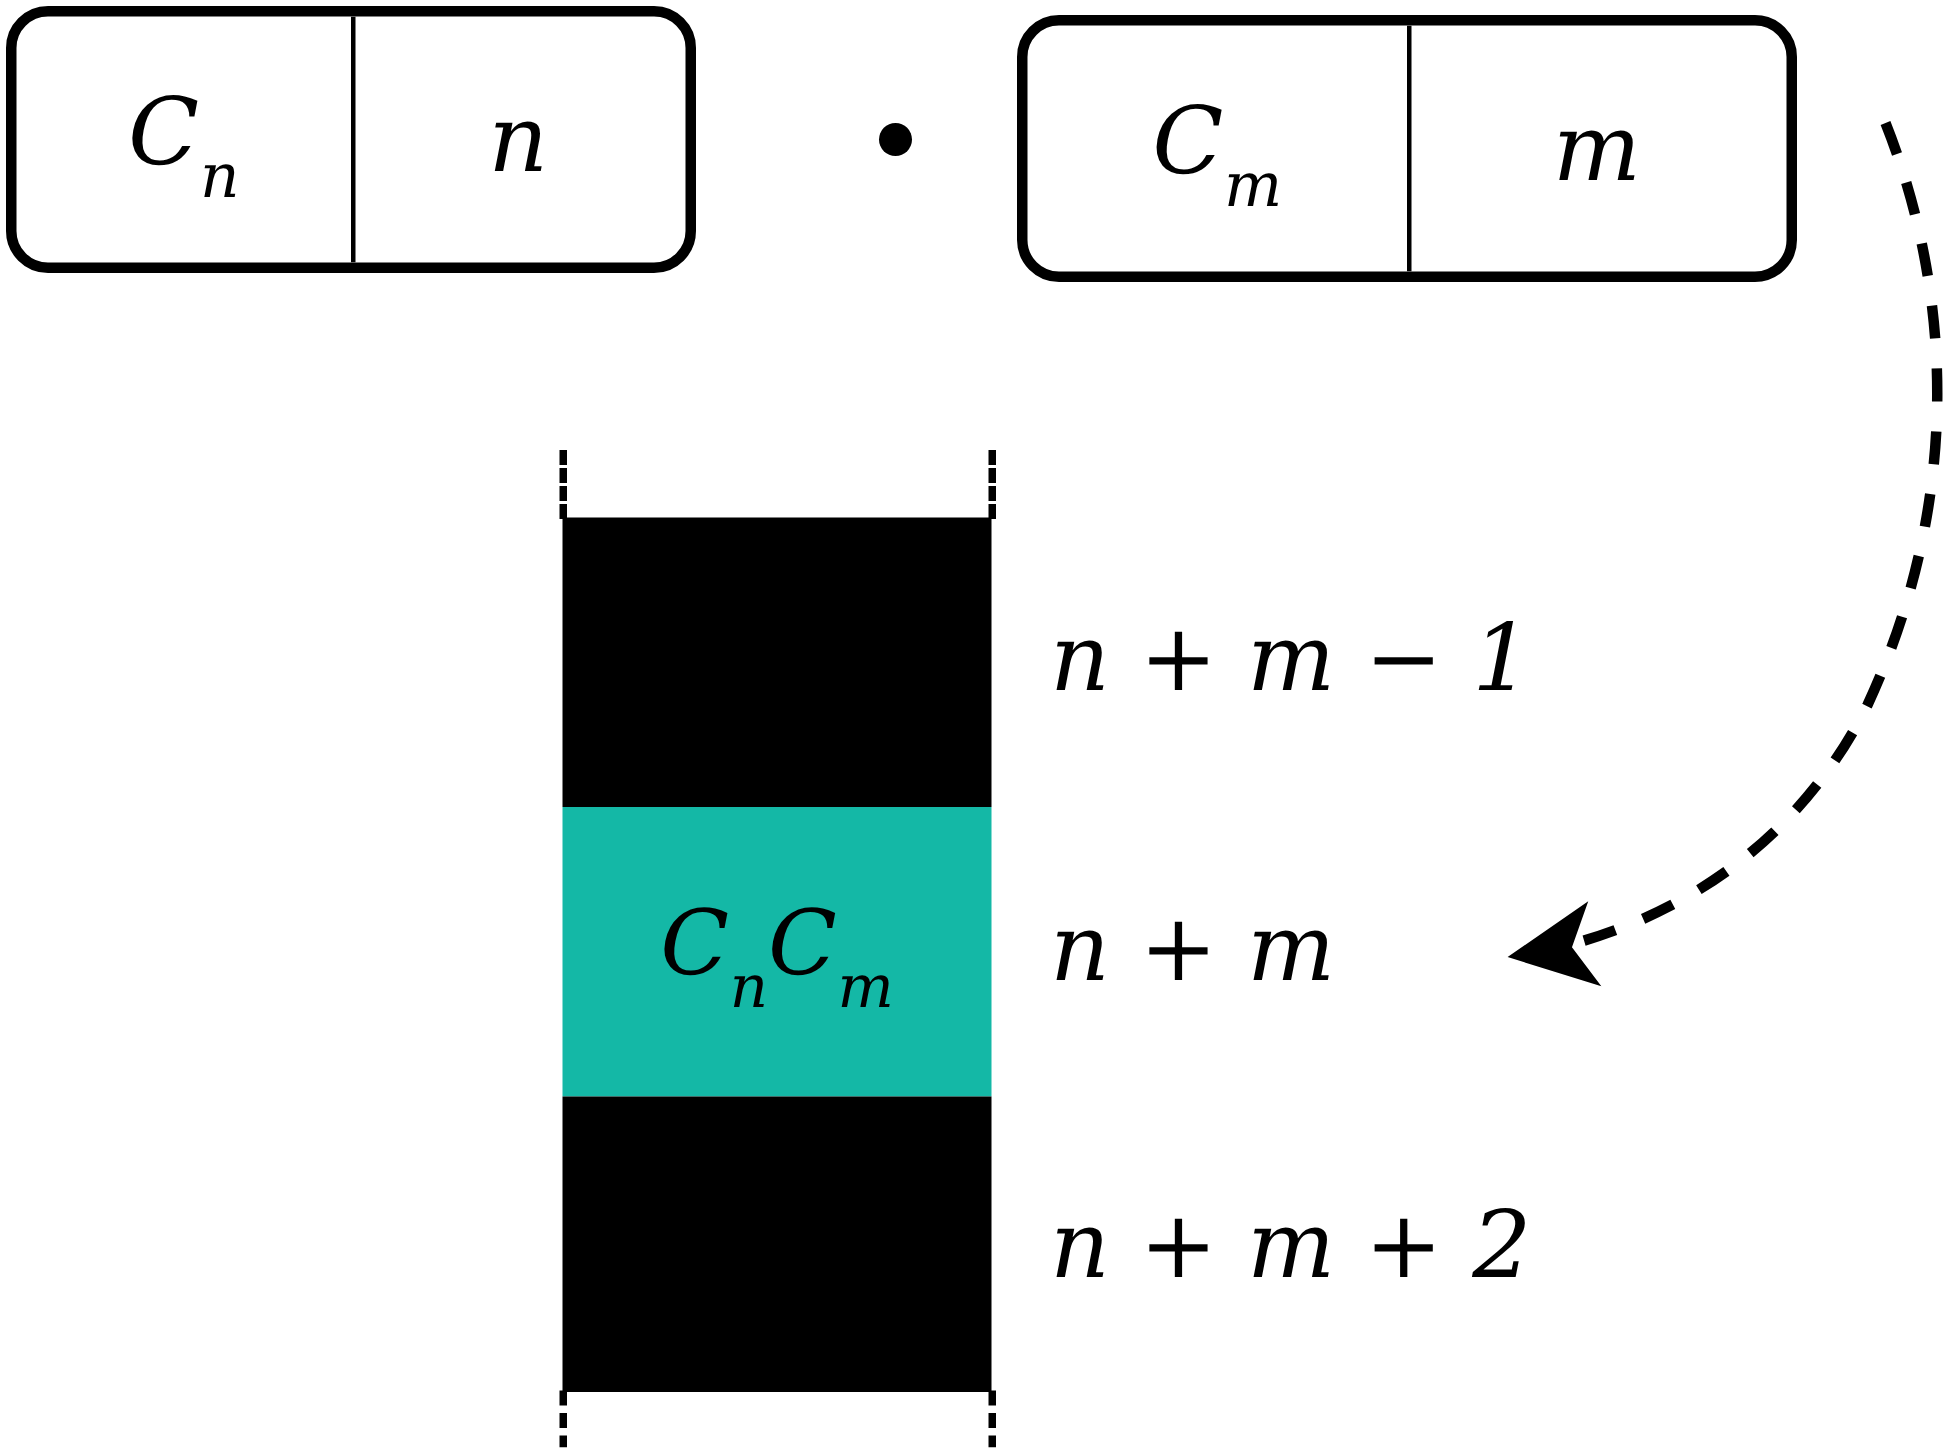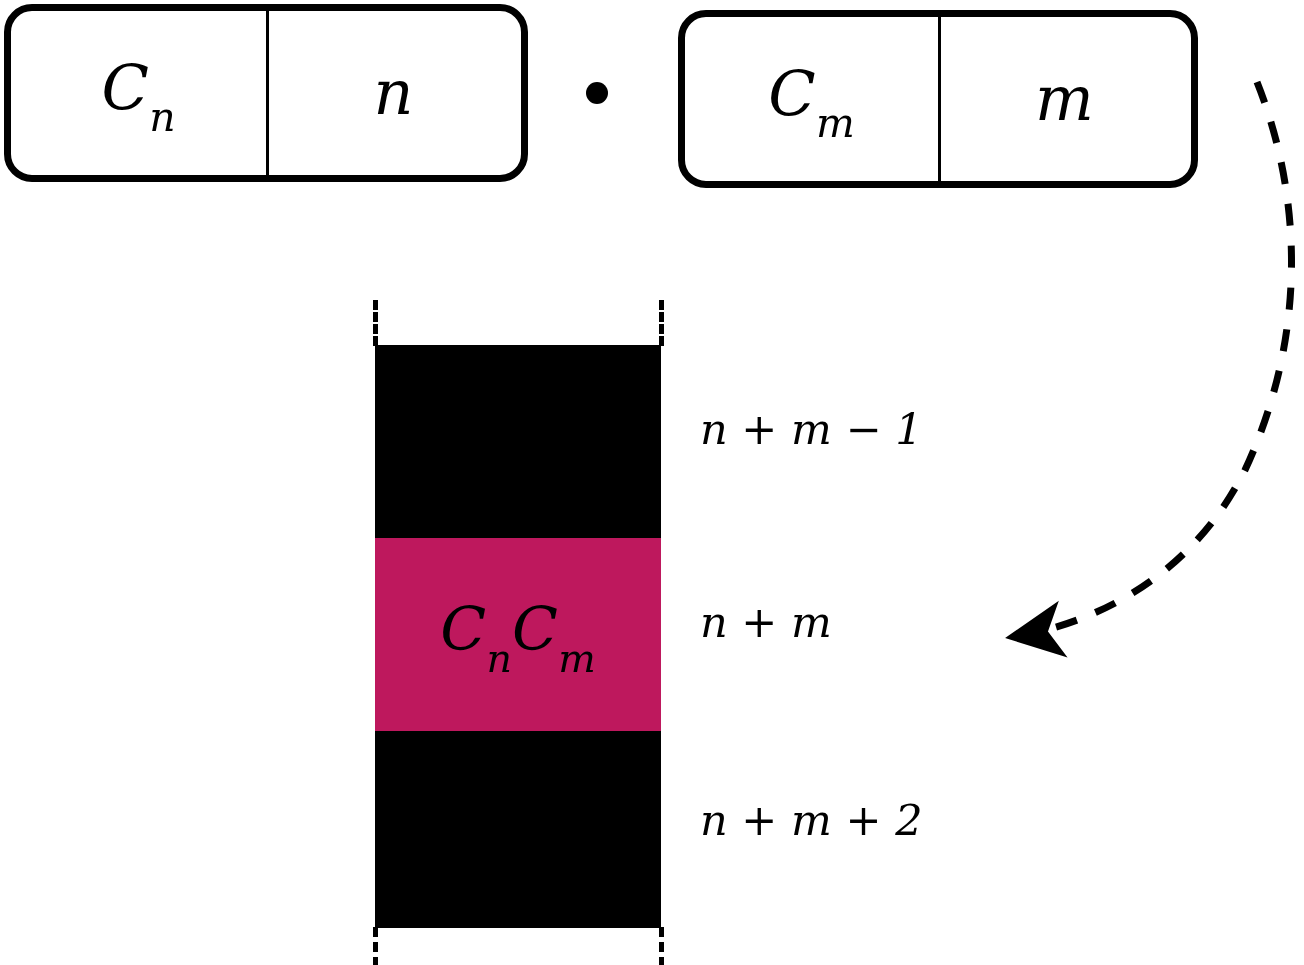--- a/index.html
+++ b/index.html
@@ -53,21 +53,21 @@
   }
   .math .sub {
     font-size: 0.66em;
     font-style: italic;
     vertical-align: sub;
     position: relative;
     top: 0.22em;
     margin-left: 0.01em;
   }
 
-  #box-left  { left: 4px;   top: 4px; width: 524px; height: 178px; }
+  #box-left  { left: 4px;   top: 4px; width: 460px; height: 178px; }
   #box-right { left: 678px; top: 10px; width: 520px; height: 178px; }
 
   #box-left .operand-cell .math,
   #box-right .operand-cell .math { font-size: 62px; }
 
   
   #mult-dot {
     position: absolute;
     left: 586px;
     top: 82px;
@@ -87,21 +87,21 @@
   }
   .band {
     position: absolute;
     left: 0;
     width: 100%;
     display: flex;
     align-items: center;
     justify-content: center;
   }
   .band-black { background: #000000; }
-  .band-yellow { background: #be185d; }
+  .band-yellow { background: #14b8a6; }
   #band-upper  { top: 0px;   height: 193px; }
   #band-middle { top: 193px; height: 193px; }
   #band-lower  { top: 386px; height: 197px; }
   #band-middle .math { font-size: 60px; }
 
   
   .guide {
     position: absolute;
     width: 0;
     border-left: 5px dashed #000000;
@@ -109,21 +109,21 @@
   #guide-left-top    { left: 373px; top: 300px; height: 46px; }
   #guide-right-top   { left: 659px; top: 300px; height: 46px; }
   #guide-left-bottom { left: 373px; top: 927px; height: 40px; }
   #guide-right-bottom{ left: 659px; top: 927px; height: 40px; }
 
   
   .degree-label {
     position: absolute;
     left: 700px;
     color: #000000;
-    font-size: 43px;
+    font-size: 62px;
   }
   #label-upper  { top: 408px; }
   #label-middle { top: 601px; }
   #label-lower  { top: 799px; }
 
   
   #arrow-svg {
     position: absolute;
     left: 0;
     top: 0;

